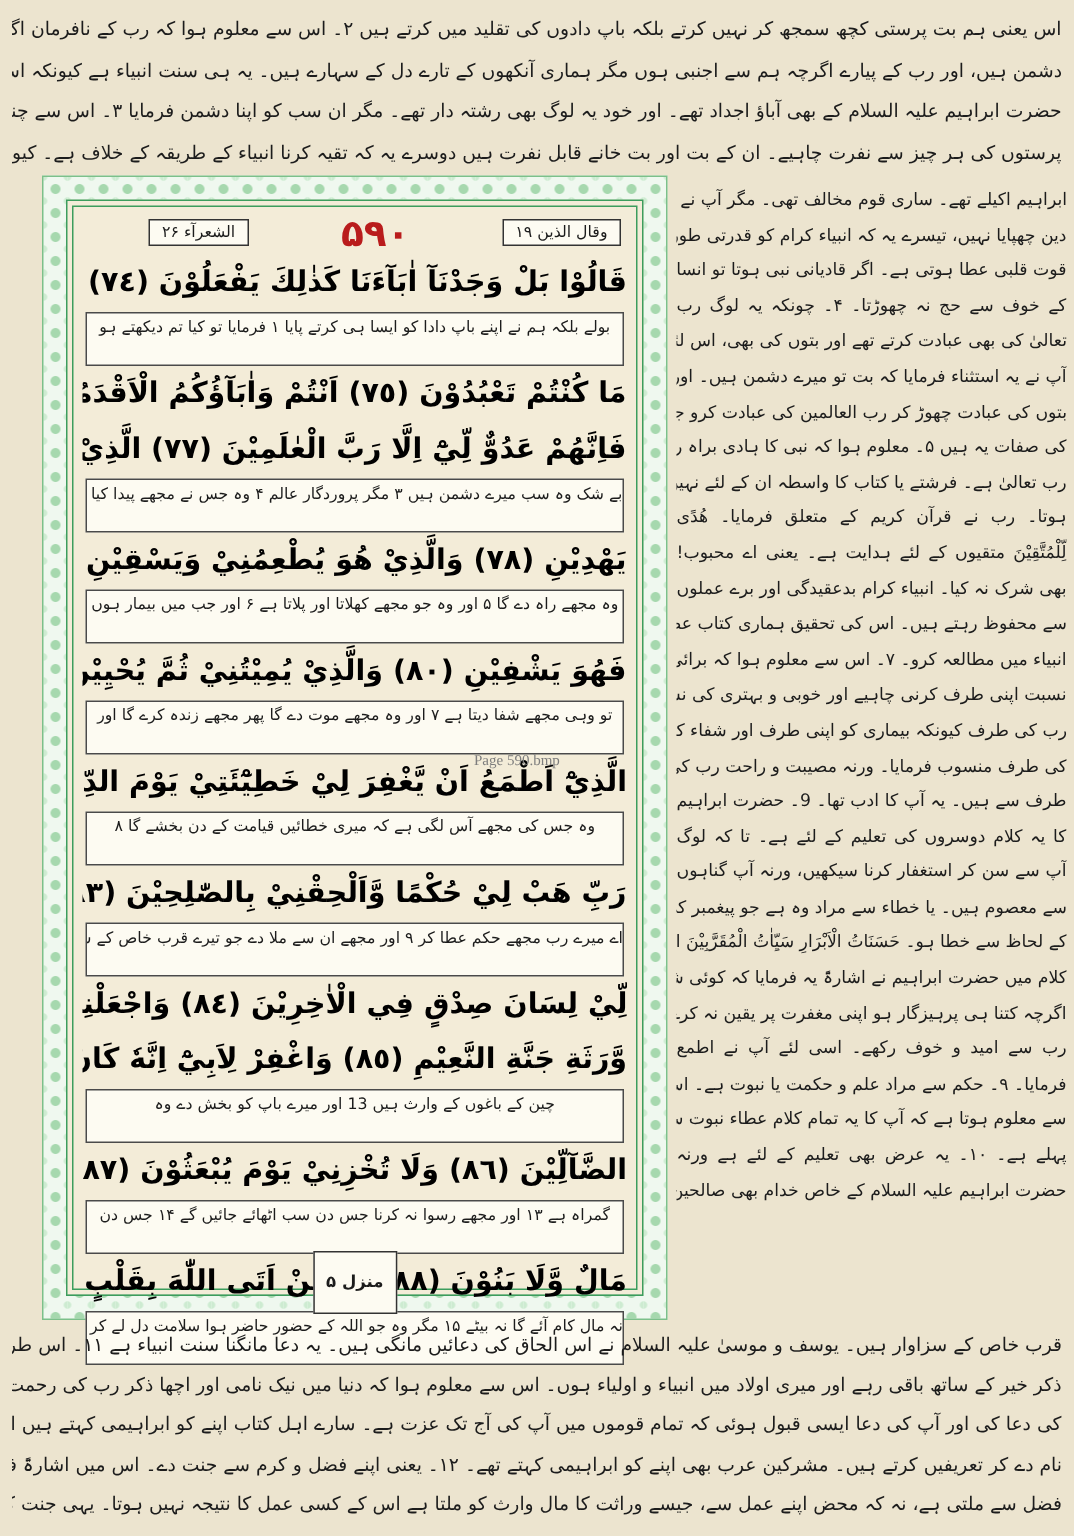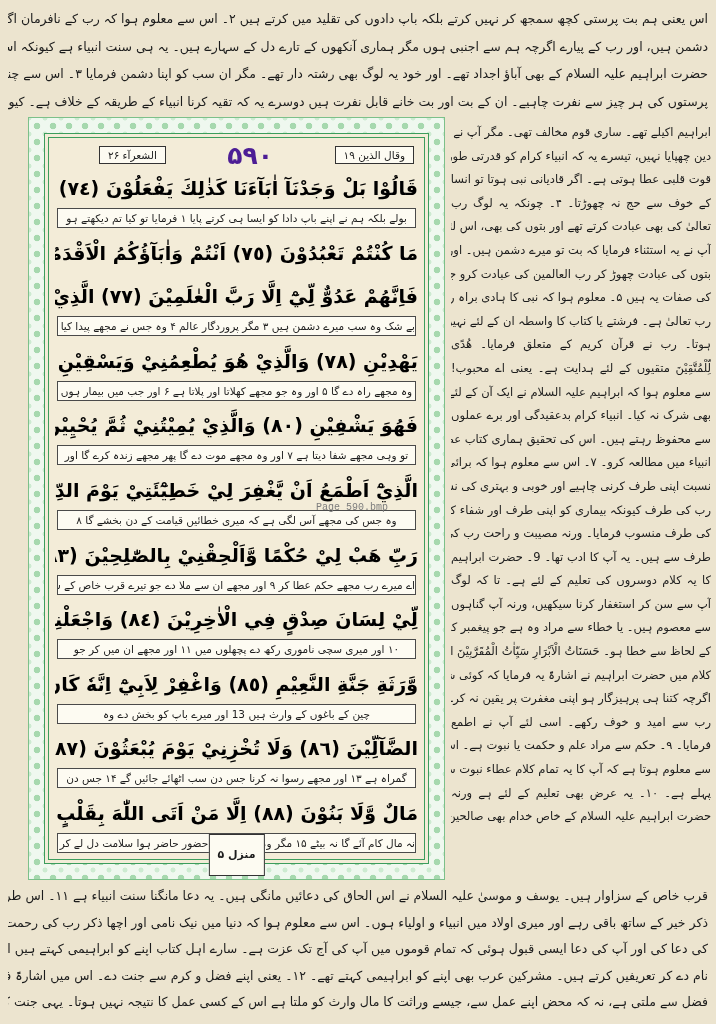--- a/index.html
+++ b/index.html
@@ -40,47 +40,47 @@
   }
   .panel-header{
     direction:rtl;display:flex;align-items:center;justify-content:space-between;
     height:30px;flex:0 0 auto;padding:0 4px;
   }
   .cartouche{
     background:#fdfbf2;border:1px solid #333;
     font-size:10.5px;line-height:16px;padding:0 8px;white-space:nowrap;text-align:right;
   }
   .cartouche.surah{margin-left:40px;}
-  .pageno{font-size:25px;font-weight:bold;color:#4c1d95;letter-spacing:1px;}
+  .pageno{font-size:25px;font-weight:bold;color:#b91c1c;letter-spacing:1px;}
   .verses{flex:1;display:flex;flex-direction:column;justify-content:space-between;min-height:0;}
   .verse-unit{flex:0 0 auto;}
   .arabic{
     direction:rtl;text-align:justify;text-align-last:justify;white-space:nowrap;overflow:hidden;
     font-size:19px;font-weight:bold;line-height:37px;color:#000;
   }
   .tbox{
     direction:rtl;text-align:center;white-space:nowrap;overflow:hidden;
     background:#fdfbf2;border:1px solid #4a4a4a;
-    font-size:10.5px;line-height:19px;height:20px;box-sizing:border-box;
+    font-size:10.5px;line-height:19px;height:36px;box-sizing:border-box;
     margin:1px 2px 0;
   }
   .manzil{
     position:absolute;bottom:3px;left:50%;transform:translateX(-50%);
     background:#fdfbf2;border:1px solid #333;
     font-size:11px;line-height:16px;padding:12px 8px;white-space:nowrap;direction:rtl;font-weight:bold;
   }
   
   .right-col{position:absolute;left:451px;top:121px;width:260px;}
   .right-col .uline{font-size:11.5px;line-height:23.6px;letter-spacing:-.3px;}
   
   .bottom-para{position:absolute;left:8px;top:883px;width:700px;}
   .bottom-para .uline{font-size:12.5px;line-height:26.5px;letter-spacing:-.2px;}
   .watermark{
     position:absolute;left:316px;top:502px;z-index:5;
-    font-family:Liberation Mono, monospace;font-size:10px;color:#7d7d7d;
+    font-family:Liberation Serif, serif;font-size:10px;color:#7d7d7d;
   }
 </style>
 </head>
 <body>
 
 <div class="top-para" id="top-para">
     <div class="uline">اس یعنی ہم بت پرستی کچھ سمجھ کر نہیں کرتے بلکہ باپ دادوں کی تقلید میں کرتے ہیں ۲۔ اس سے معلوم ہوا کہ رب کے نافرمان اگرچہ اپنے رشتہ دار ہی ہوں، اپنے</div>
     <div class="uline">دشمن ہیں، اور رب کے پیارے اگرچہ ہم سے اجنبی ہوں مگر ہماری آنکھوں کے تارے دل کے سہارے ہیں۔ یہ ہی سنت انبیاء ہے کیونکہ اس قوم کے باپ دادے</div>
     <div class="uline">حضرت ابراہیم علیہ السلام کے بھی آباؤ اجداد تھے۔ اور خود یہ لوگ بھی رشتہ دار تھے۔ مگر ان سب کو اپنا دشمن فرمایا ۳۔ اس سے چند مسئلے معلوم ہوئے ایک یہ کہ بت</div>
     <div class="uline">پرستوں کی ہر چیز سے نفرت چاہیے۔ ان کے بت اور بت خانے قابل نفرت ہیں دوسرے یہ کہ تقیہ کرنا انبیاء کے طریقہ کے خلاف ہے۔ کیونکہ اس وقت حضرت</div>
@@ -116,21 +116,20 @@
         <div class="verse-unit">
           <div class="arabic">الَّذِيْٓ اَطْمَعُ اَنْ يَّغْفِرَ لِيْ خَطِيْٓئَتِيْ يَوْمَ الدِّيْنِ (٨٢)</div>
           <div class="tbox">وہ جس کی مجھے آس لگی ہے کہ میری خطائیں قیامت کے دن بخشے گا ۸</div>
         </div>
         <div class="verse-unit">
           <div class="arabic">رَبِّ هَبْ لِيْ حُكْمًا وَّاَلْحِقْنِيْ بِالصّٰلِحِيْنَ (٨٣) وَاجْعَلْ</div>
           <div class="tbox">اے میرے رب مجھے حکم عطا کر ۹ اور مجھے ان سے ملا دے جو تیرے قرب خاص کے سزاوار ہیں</div>
         </div>
         <div class="verse-unit">
           <div class="arabic">لِّيْ لِسَانَ صِدْقٍ فِي الْاٰخِرِيْنَ (٨٤) وَاجْعَلْنِيْ مِنْ</div>
-          <div class="tbox">۱۰ اور میری سچی ناموری رکھ دے پچھلوں میں ۱۱ اور مجھے ان میں کر جو</div>
         </div>
         <div class="verse-unit">
           <div class="arabic">وَّرَثَةِ جَنَّةِ النَّعِيْمِ (٨٥) وَاغْفِرْ لِاَبِيْٓ اِنَّهٗ كَانَ مِنَ</div>
           <div class="tbox">چین کے باغوں کے وارث ہیں 13 اور میرے باپ کو بخش دے وہ</div>
         </div>
         <div class="verse-unit">
           <div class="arabic">الضَّآلِّيْنَ (٨٦) وَلَا تُخْزِنِيْ يَوْمَ يُبْعَثُوْنَ (٨٧) يَوْمَ لَا يَنْفَعُ</div>
           <div class="tbox">گمراہ ہے ۱۳ اور مجھے رسوا نہ کرنا جس دن سب اٹھائے جائیں گے ۱۴ جس دن</div>
         </div>
         <div class="verse-unit">
@@ -147,21 +146,20 @@
     <div class="uline">دین چھپایا نہیں، تیسرے یہ کہ انبیاء کرام کو قدرتی طور پر</div>
     <div class="uline">قوت قلبی عطا ہوتی ہے۔ اگر قادیانی نبی ہوتا تو انسانوں</div>
     <div class="uline">کے خوف سے حج نہ چھوڑتا۔ ۴۔ چونکہ یہ لوگ رب</div>
     <div class="uline">تعالیٰ کی بھی عبادت کرتے تھے اور بتوں کی بھی، اس لئے</div>
     <div class="uline">آپ نے یہ استثناء فرمایا کہ بت تو میرے دشمن ہیں۔ اور</div>
     <div class="uline">بتوں کی عبادت چھوڑ کر رب العالمین کی عبادت کرو جس</div>
     <div class="uline">کی صفات یہ ہیں ۵۔ معلوم ہوا کہ نبی کا ہادی براہ راست</div>
     <div class="uline">رب تعالیٰ ہے۔ فرشتے یا کتاب کا واسطہ ان کے لئے نہیں</div>
     <div class="uline">ہوتا۔ رب نے قرآن کریم کے متعلق فرمایا۔ هُدًى</div>
     <div class="uline">لِّلْمُتَّقِيْنَ متقیوں کے لئے ہدایت ہے۔ یعنی اے محبوب!</div>
-    <div class="uline">سے معلوم ہوا کہ ابراہیم علیہ السلام نے ایک آن کے لئے</div>
     <div class="uline">بھی شرک نہ کیا۔ انبیاء کرام بدعقیدگی اور برے عملوں</div>
     <div class="uline">سے محفوظ رہتے ہیں۔ اس کی تحقیق ہماری کتاب عصمت</div>
     <div class="uline">انبیاء میں مطالعہ کرو۔ ۷۔ اس سے معلوم ہوا کہ برائی کی</div>
     <div class="uline">نسبت اپنی طرف کرنی چاہیے اور خوبی و بہتری کی نسبت</div>
     <div class="uline">رب کی طرف کیونکہ بیماری کو اپنی طرف اور شفاء کو رب</div>
     <div class="uline">کی طرف منسوب فرمایا۔ ورنہ مصیبت و راحت رب کی</div>
     <div class="uline">طرف سے ہیں۔ یہ آپ کا ادب تھا۔ 9۔ حضرت ابراہیم</div>
     <div class="uline">کا یہ کلام دوسروں کی تعلیم کے لئے ہے۔ تا کہ لوگ</div>
     <div class="uline">آپ سے سن کر استغفار کرنا سیکھیں، ورنہ آپ گناہوں</div>
     <div class="uline">سے معصوم ہیں۔ یا خطاء سے مراد وہ ہے جو پیغمبر کی شان</div>

